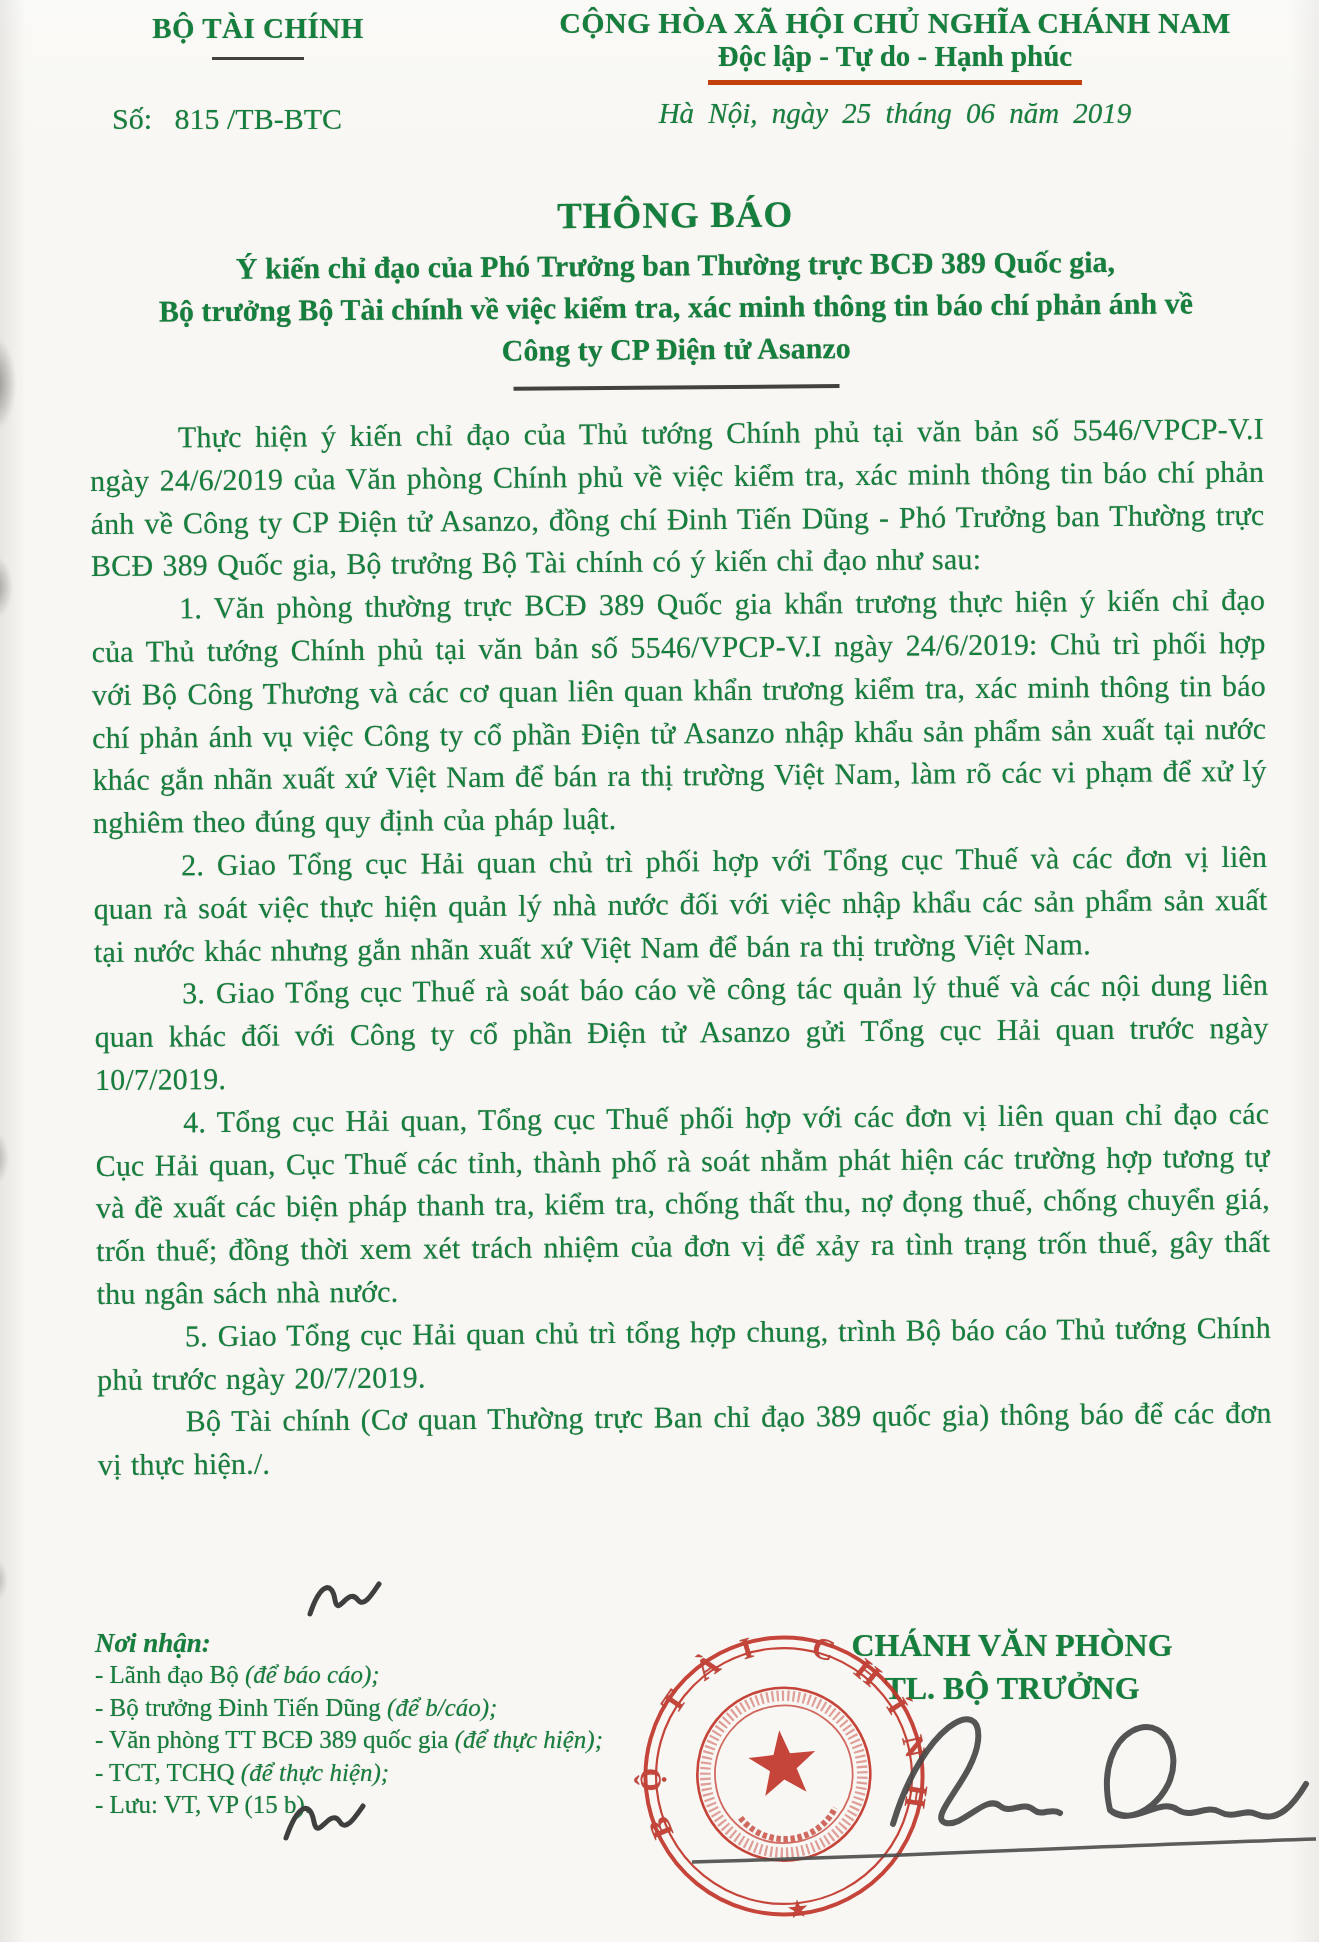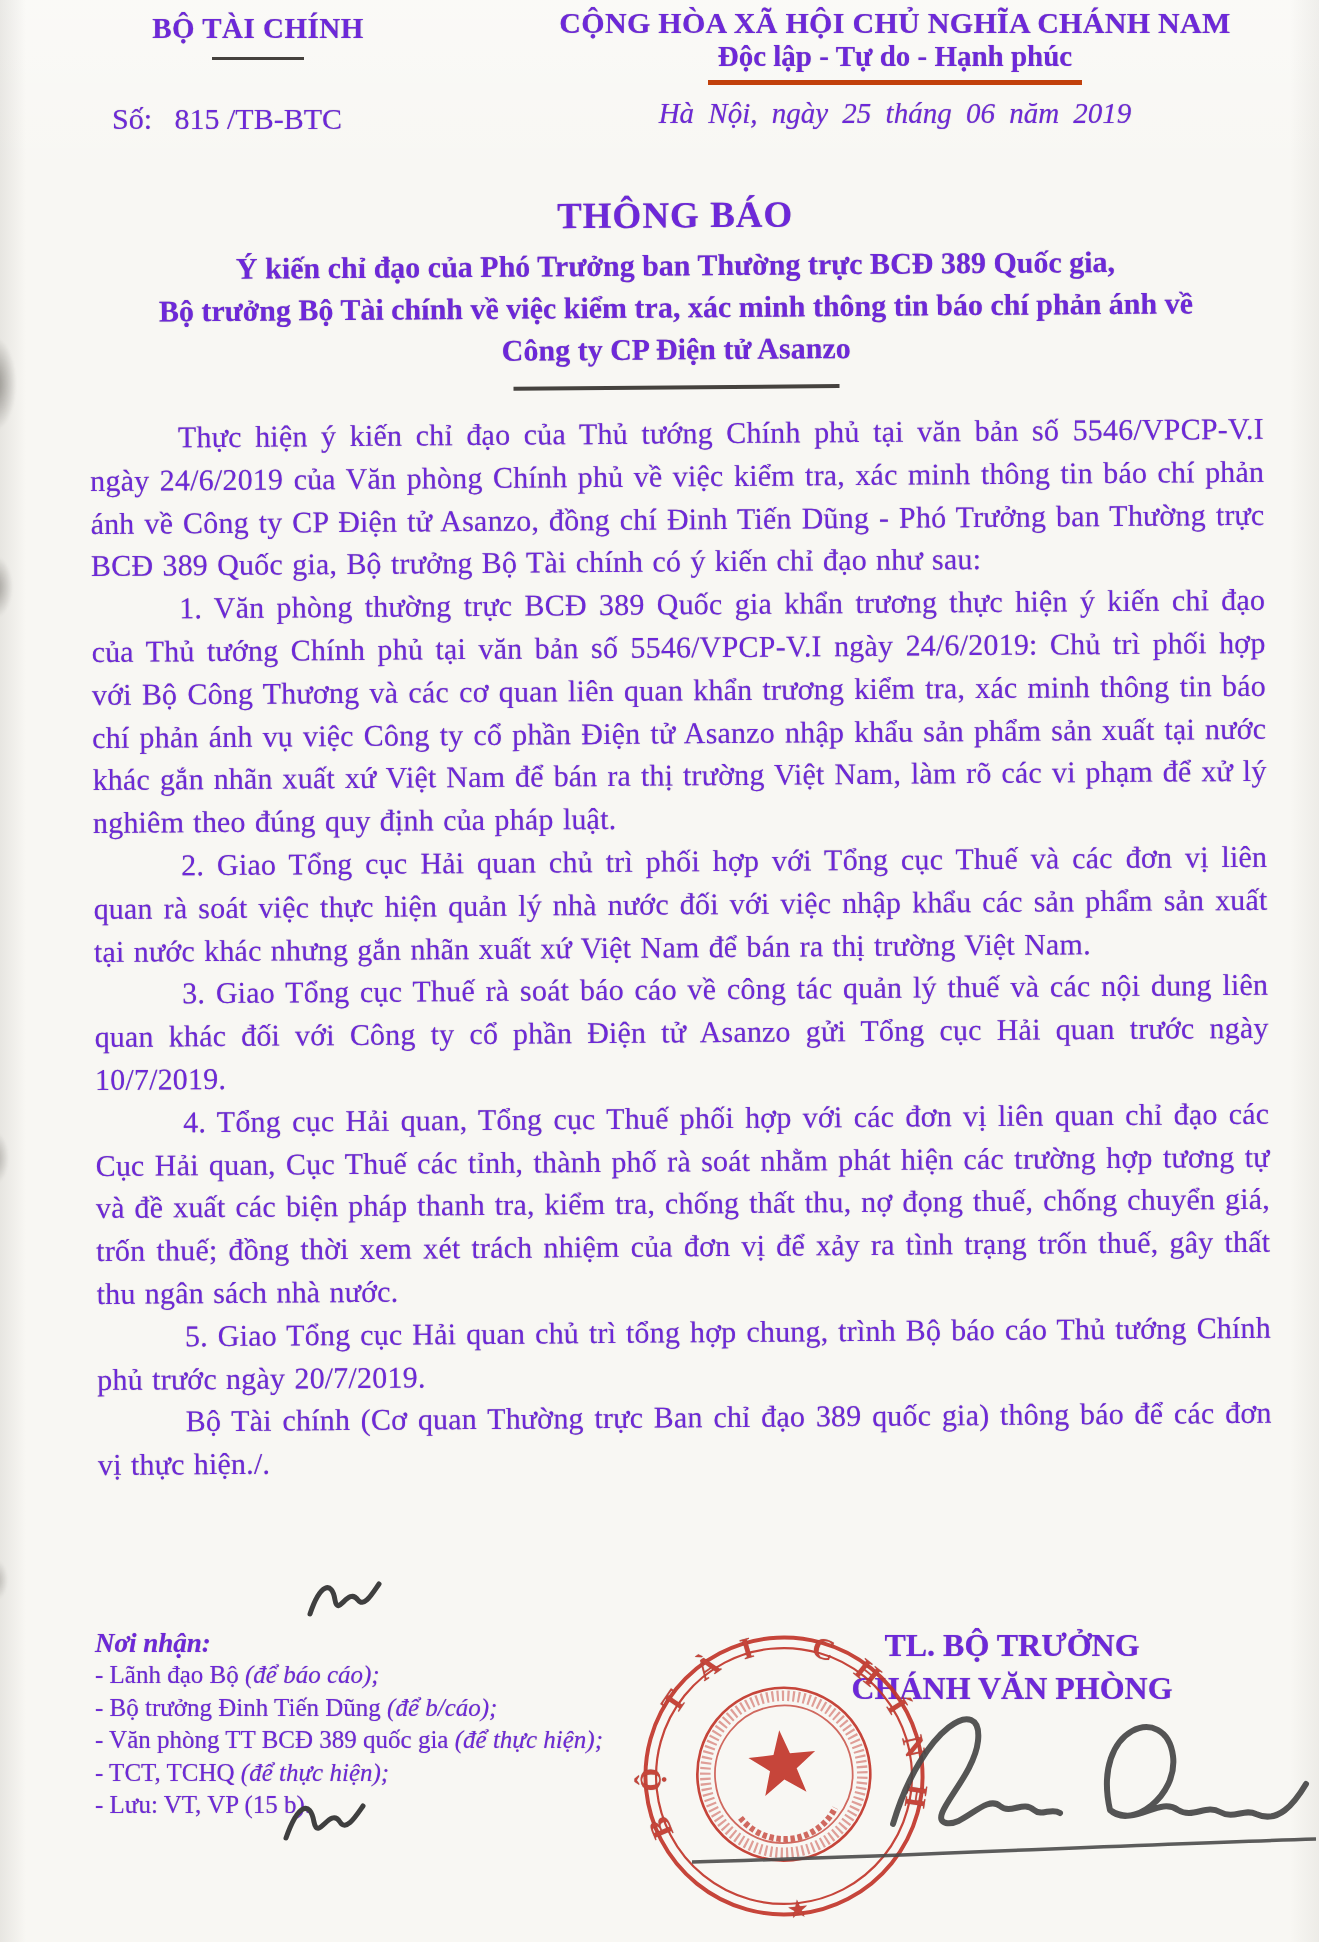--- a/index.html
+++ b/index.html
@@ -2,21 +2,21 @@
 <html><head>
 <meta charset="utf-8">
 <style>
   html,body{margin:0;padding:0;background:#dededa;}
   .page{
     position:relative;
     width:1319px;height:1942px;
     margin:0 auto;
     background:#f8f7f3;
     font-family:"Liberation Serif",serif;
-    color:#6d28d9;
+    color:#15803d;
     overflow:hidden;
   }
   .page *{text-shadow:0 0 1px rgba(46,44,41,.45);}
   
   .scan-tint{position:absolute;inset:0;pointer-events:none;
     background:
       linear-gradient(90deg, rgba(110,105,98,.12), rgba(0,0,0,0) 26px),
       linear-gradient(90deg, rgba(0,0,0,0) 1290px, rgba(140,135,128,.10)),
       linear-gradient(180deg, rgba(255,255,255,.35), rgba(0,0,0,0) 180px);}
   .blob{position:absolute;pointer-events:none;filter:blur(1px);}
@@ -104,22 +104,22 @@
   <div class="recipients">
     <div class="recipients-label">Nơi nhận:</div>
     <div class="recipient-item"><span>- Lãnh đạo Bộ </span><i>(để báo cáo);</i></div>
     <div class="recipient-item"><span>- Bộ trưởng Đinh Tiến Dũng </span><i>(để b/cáo);</i></div>
     <div class="recipient-item"><span>- Văn phòng TT BCĐ 389 quốc gia </span><i>(để thực hiện);</i></div>
     <div class="recipient-item"><span>- TCT, TCHQ </span><i>(để thực hiện);</i></div>
     <div class="recipient-item"><span>- Lưu: VT, VP (15 b).</span><i></i></div>
   </div>
 
   <div class="signer">
+    <div>CHÁNH VĂN PHÒNG</div>
     <div>TL. BỘ TRƯỞNG</div>
-    <div>CHÁNH VĂN PHÒNG</div>
   </div>
   <div class="signer-name">Trần Quân</div>
 
   <svg class="stamp-wrap" viewBox="0 0 340 340">
     <g stroke="#c2362b" fill="none" stroke-width="4.5">
       <circle cx="170" cy="170" r="157"></circle>
       <circle cx="170" cy="170" r="145" stroke-width="2.5"></circle>
       <circle cx="170" cy="168" r="98" stroke-width="3"></circle>
       <circle cx="170" cy="168" r="89" stroke-width="12" stroke-dasharray="2.5 3.5" opacity=".5"></circle>
       <circle cx="170" cy="168" r="78" stroke-width="2" opacity=".8"></circle>

